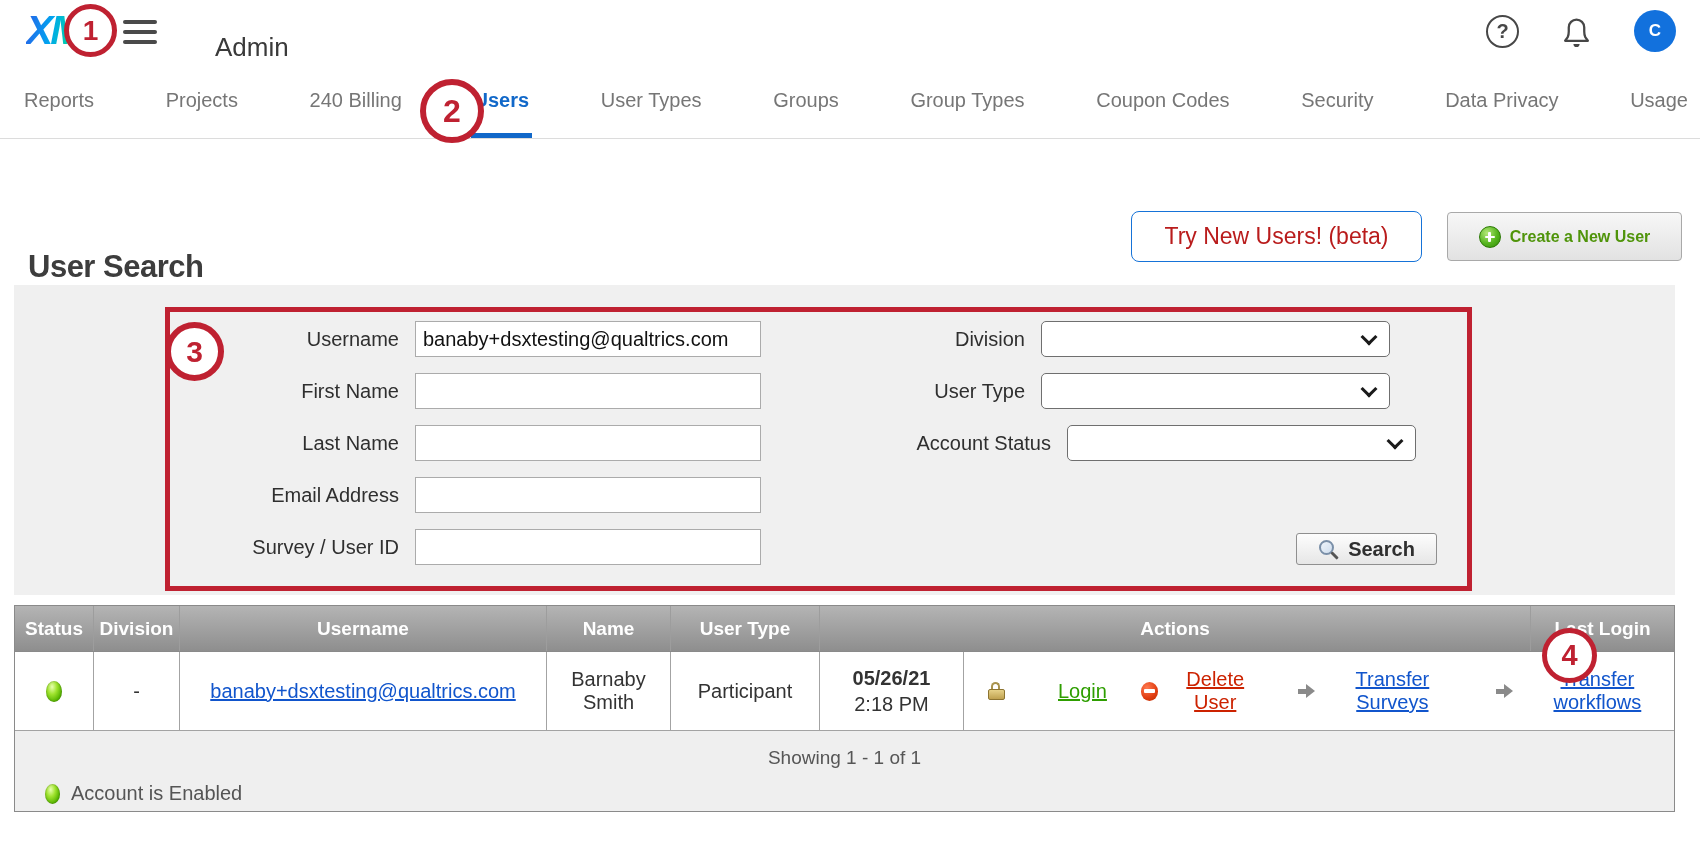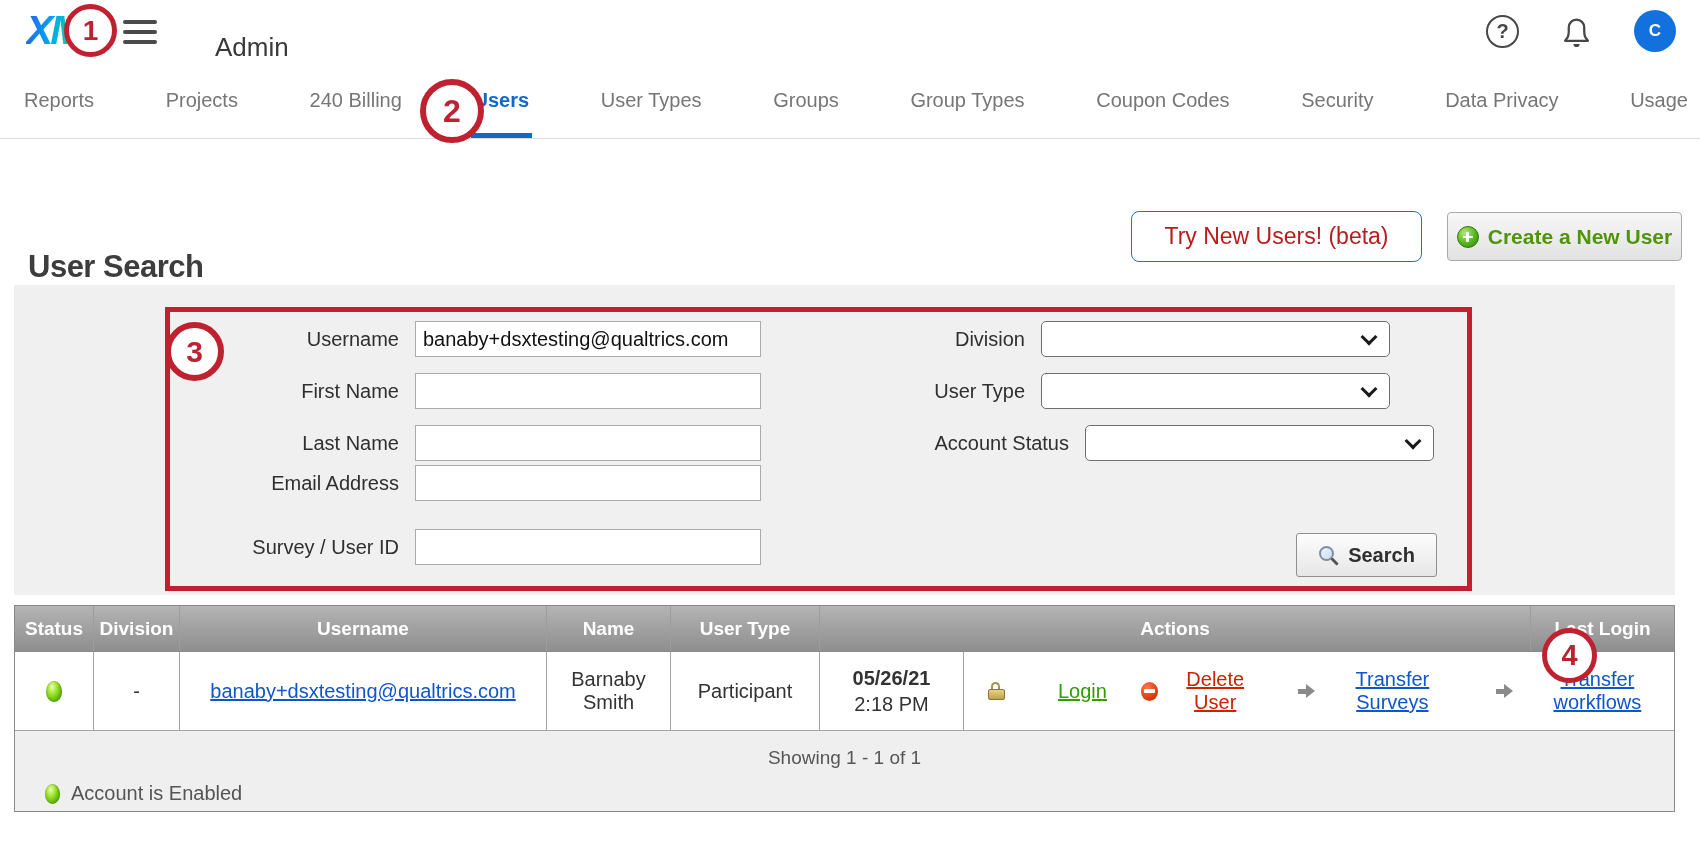--- a/index.html
+++ b/index.html
@@ -31,38 +31,38 @@
   .tab--active::after{content:"";position:absolute;left:-3px;right:-3px;bottom:0;height:5px;background:#1168c9;}
 
   
   .page-title{position:absolute;left:28px;top:228px;font-size:31px;font-weight:bold;color:#3d3d3d;letter-spacing:-0.5px;}
   .btn-try{position:absolute;left:1131px;top:211px;width:291px;height:51px;box-sizing:border-box;
            background:#fff;border:1.5px solid #1673d8;border-radius:8px;color:#b91c1c;font-size:23px;
            display:flex;align-items:center;justify-content:center;cursor:pointer;}
   .btn-create{position:absolute;left:1447px;top:212px;width:235px;height:49px;box-sizing:border-box;
               background:linear-gradient(#f7f7f7,#e2e2e2);border:1px solid #a9a9a9;border-radius:4px;
               display:flex;align-items:center;justify-content:center;gap:9px;cursor:pointer;}
-  .btn-create .lbl{color:#4f940a;font-size:21px;font-weight:bold;}
+  .btn-create .lbl{color:#4f940a;font-size:16px;font-weight:bold;}
   .plus-icon{position:relative;width:22px;height:22px;border-radius:50%;
              background:radial-gradient(circle at 35% 30%,#b4e878,#55b41e 55%,#2f8a05);border:1px solid #2b7a04;box-sizing:border-box;}
   .plus-icon::before{content:"";position:absolute;left:5px;top:9px;width:10px;height:2.6px;background:#fff;border-radius:1px;}
   .plus-icon::after{content:"";position:absolute;left:8.7px;top:5.3px;width:2.6px;height:10px;background:#fff;border-radius:1px;}
 
   
   .panel{position:absolute;left:14px;top:285px;width:1661px;height:310px;background:#f0f0f0;}
   .ann-rect{position:absolute;left:151px;top:22px;width:1307px;height:284px;border:5px solid #bf2131;box-sizing:border-box;pointer-events:none;}
   .frow{position:absolute;display:flex;align-items:center;}
   .flabel{width:220px;text-align:right;font-size:20px;color:#2f2f2f;padding-right:16px;}
   .tinput{width:346px;height:36px;box-sizing:border-box;border:1px solid #ababab;background:#fff;
           font-family:"Liberation Sans",sans-serif;font-size:20px;color:#111;padding:0 7px;}
   .selbox{width:349px;height:36px;box-sizing:border-box;border:1.5px solid #6f6f6f;border-radius:5px;background:#fff;
           display:flex;align-items:center;justify-content:flex-end;padding-right:14px;cursor:pointer;}
   .chev{width:9px;height:9px;border-right:3px solid #1a1a1a;border-bottom:3px solid #1a1a1a;
         transform:rotate(45deg);margin-top:-5px;}
-  .btn-search{position:absolute;left:1282px;top:248px;width:141px;height:44px;box-sizing:border-box;
+  .btn-search{position:absolute;left:1282px;top:248px;width:141px;height:32px;box-sizing:border-box;
               background:linear-gradient(#fdfdfd,#e6e6e6);border:1px solid #8f8f8f;border-radius:3px;
               display:flex;align-items:center;justify-content:center;gap:9px;cursor:pointer;}
   .btn-search .lbl{font-size:20px;font-weight:bold;color:#2f2f2f;}
   .mag{position:relative;width:21px;height:21px;}
   .mag .glass{position:absolute;left:1px;top:1px;width:11px;height:11px;border:2.5px solid #7a8fa8;border-radius:50%;
               background:linear-gradient(135deg,#eef4fb,#cfdded);box-sizing:content-box;}
   .mag .handle{position:absolute;right:0px;bottom:2px;width:9px;height:3.2px;background:#555;
                transform:rotate(45deg);border-radius:1px;}
 
   
@@ -166,42 +166,42 @@
       <input class="tinput" type="text" value="banaby+dsxtesting@qualtrics.com" style="">
     </div>
     <div class="frow" style="left:165px;top:88px;">
       <span class="flabel">First Name</span>
       <input class="tinput" type="text" value="" style="">
     </div>
     <div class="frow" style="left:165px;top:140px;">
       <span class="flabel">Last Name</span>
       <input class="tinput" type="text" value="" style="">
     </div>
-    <div class="frow" style="left:165px;top:180px;">
+    <div class="frow" style="left:165px;top:192px;">
       <span class="flabel">Email Address</span>
       <input class="tinput" type="text" value="" style="">
     </div>
     <div class="frow" style="left:165px;top:244px;">
       <span class="flabel">Survey / User ID</span>
       <input class="tinput" type="text" value="" style="">
     </div>
 
     <div class="frow" style="left:791px;top:36px;">
       <span class="flabel">Division</span>
       <div class="selbox">
           <span class="chev"></span>
         </div>
     </div>
     <div class="frow" style="left:791px;top:88px;">
       <span class="flabel">User Type</span>
       <div class="selbox">
           <span class="chev"></span>
         </div>
     </div>
-    <div class="frow" style="left:835px;top:140px;">
+    <div class="frow" style="left:817px;top:140px;">
       <span class="flabel">Account Status</span>
       <div class="selbox">
           <span class="chev"></span>
         </div>
     </div>
 
     <button class="btn-search">
       <span class="mag">
           <span class="glass"></span>
           <span class="handle"></span>

